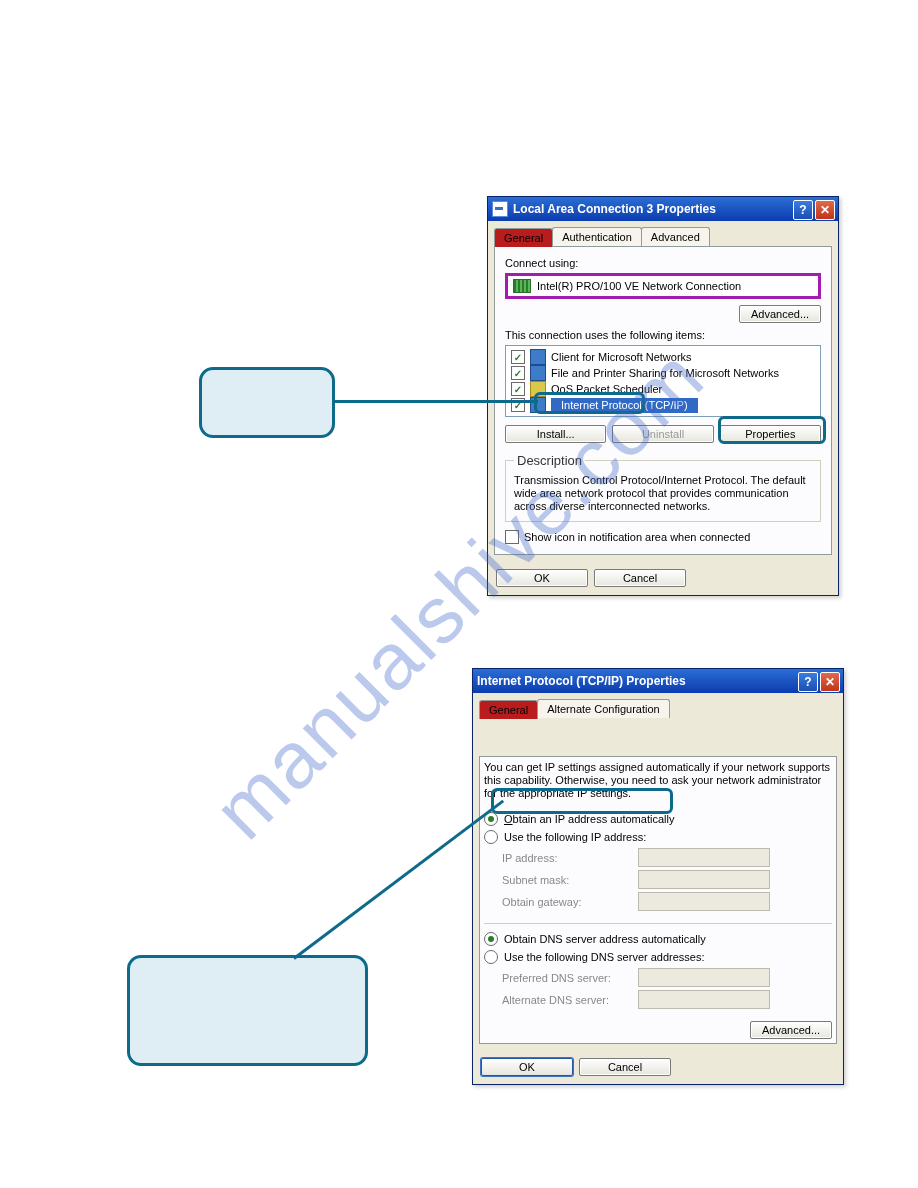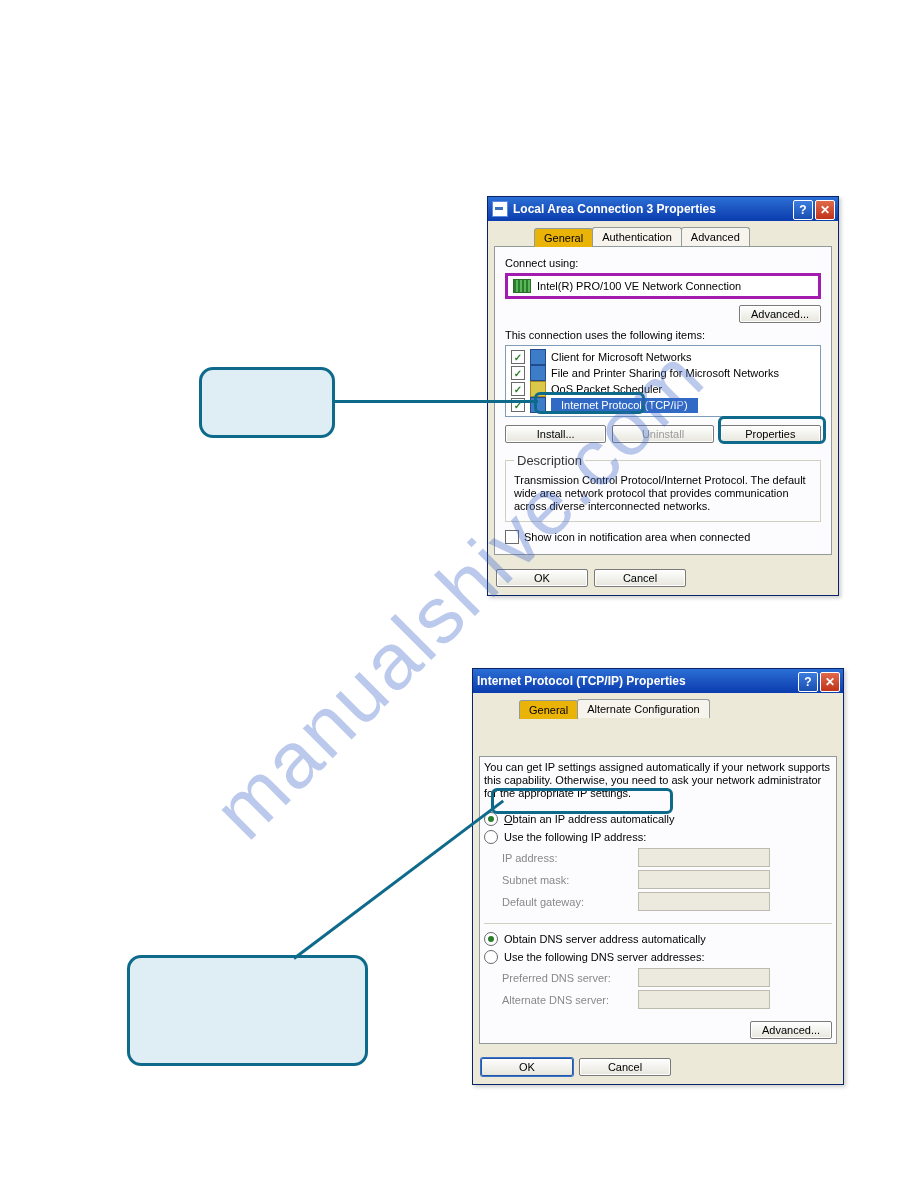--- a/index.html
+++ b/index.html
@@ -81,24 +81,23 @@
     border-bottom:none;
     background: #f6f4ec;
     padding: 3px 9px;
     font-size:11px;
     margin-right:-1px;
     border-top-left-radius:3px;
     border-top-right-radius:3px;
     position:relative;
   }
   .tab.active {
-    background:#eab308;
+    background:#b91c1c;
     z-index:2;
     top:1px;
-    margin-left:40px;
   }
   .tabcontent {
     margin:0 6px 6px 6px;
     background:#fcfcfe;
     border:1px solid #919b9c;
     padding:10px;
     position:relative;
   }
   .sunk-field {
     border:3px solid #a21caf;
@@ -304,21 +303,21 @@
     </div>
     <div class="field-row">
       <span class="label">IP address:</span>
       <span class="ip-input"></span>
     </div>
     <div class="field-row">
       <span class="label">Subnet mask:</span>
       <span class="ip-input"></span>
     </div>
     <div class="field-row">
-      <span class="label">Default gateway:</span>
+      <span class="label">Obtain gateway:</span>
       <span class="ip-input"></span>
     </div>
 
     <div style="border-top:1px solid #d0d0bf; margin:12px 0 8px 0;"></div>
 
     <div style="display:flex; align-items:center; gap:6px; margin:4px 0;">
       <span class="radio on"></span>
       <span>Obtain DNS server address automatically</span>
     </div>
     <div style="display:flex; align-items:center; gap:6px; margin:4px 0;">

